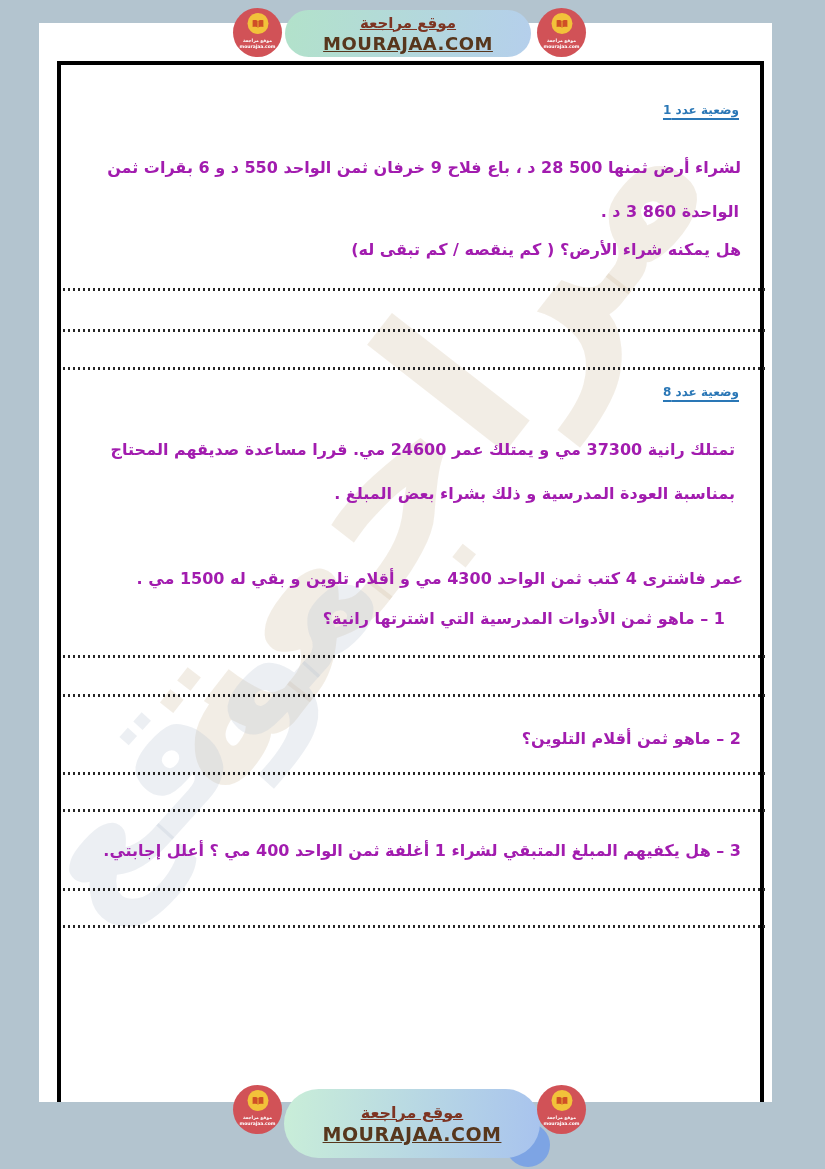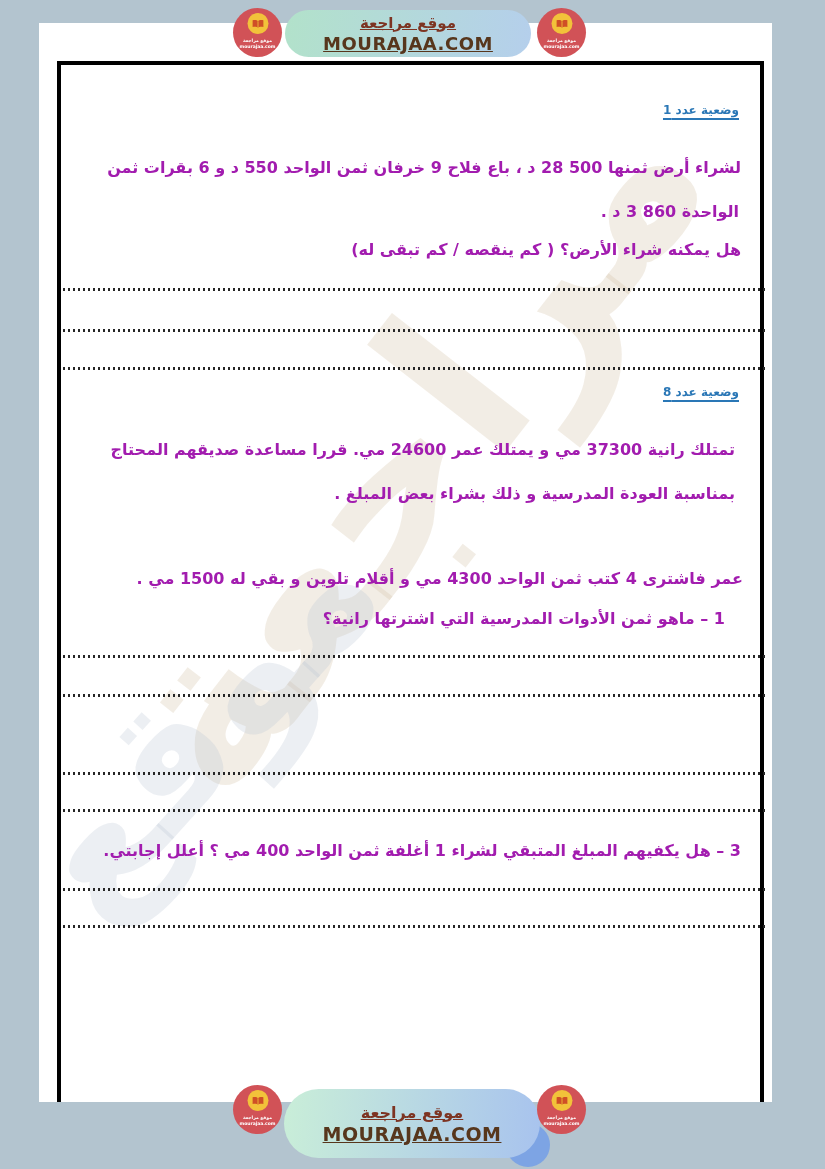--- a/index.html
+++ b/index.html
@@ -100,20 +100,21 @@
   <div class="h" style="top:385px;right:86px;">وضعية عدد 8</div>
 
   <div class="t" style="top:437px;right:90px;">تمتلك رانية 37300 مي و يمتلك عمر 24600 مي. قررا مساعدة صديقهم المحتاج</div>
   <div class="t" style="top:481px;right:90px;">بمناسبة العودة المدرسية و ذلك بشراء بعض المبلغ .</div>
   <div class="t" style="top:566px;right:82px;margin-left:12px;">عمر فاشترى 4 كتب ثمن الواحد 4300 مي و أقلام تلوين و بقي له 1500 مي .</div>
 
   <div class="t" style="top:606px;right:100px;">1 – ماهو ثمن الأدوات المدرسية التي اشترتها رانية؟</div>
   <div class="dots" style="top:655px;"></div>
   <div class="dots" style="top:694px;"></div>
 
+  <div class="t" style="top:726px;right:84px;">2 – ماهو ثمن أقلام التلوين؟</div>
   <div class="dots" style="top:772px;"></div>
   <div class="dots" style="top:809px;"></div>
 
   <div class="t" style="top:838px;right:84px;">3 – هل يكفيهم المبلغ المتبقي لشراء 1 أغلفة ثمن الواحد 400 مي ؟ أعلل إجابتي.</div>
   <div class="dots" style="top:888px;"></div>
   <div class="dots" style="top:925px;"></div>
 
   
   <div style="display:contents">
     <div class="deco-blue"></div>

